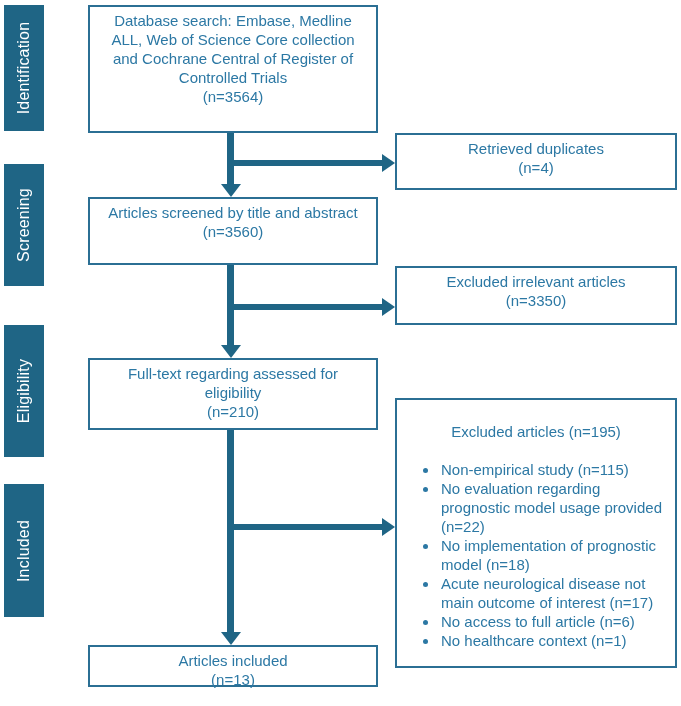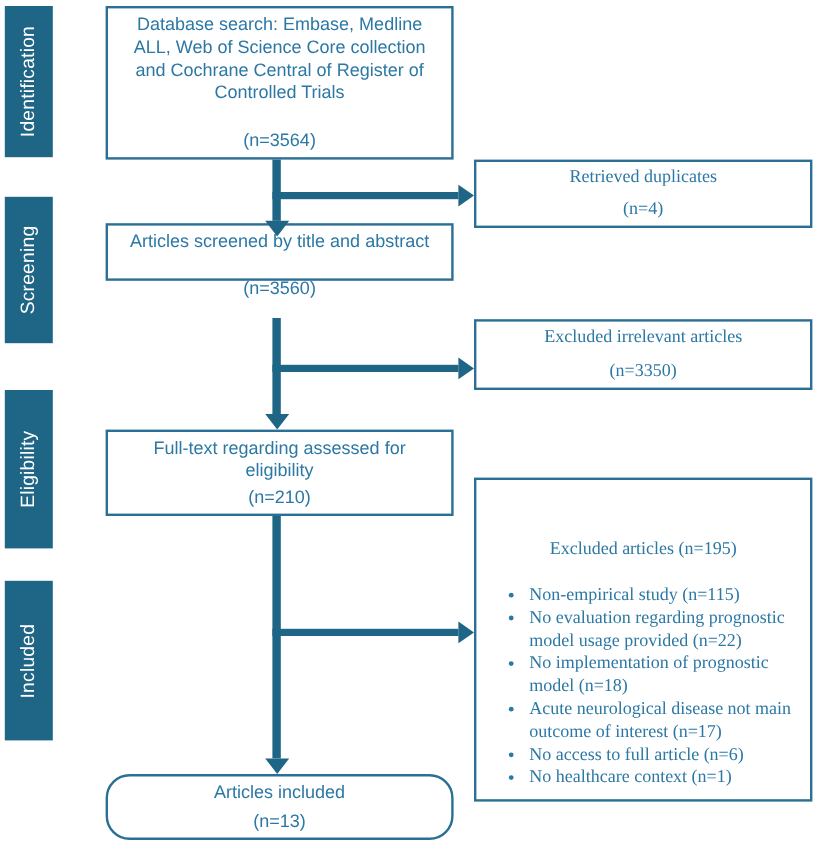--- a/index.html
+++ b/index.html
@@ -37,37 +37,37 @@
 
   
   .box {
     position: absolute;
     border: 2px solid #2B6F94;
     background: #ffffff;
     box-sizing: border-box;
     display: flex;
     flex-direction: column;
     align-items: center;
-    justify-content: space-between;
+    justify-content: flex-start;
     text-align: center;
     font-size: 15px;
     line-height: 19px;
     padding: 4px 10px;
   }
   .main-col  { left: 88px;  width: 290px; }
-  .right-col { left: 395px; width: 282px; font-family: Liberation Serif, serif; }
+  .right-col { left: 395px; width: 282px; }
   .b1 { top: 5px;   height: 128px; }
-  .b2 { top: 186px; height: 48px; gap: 20px;  }
+  .b2 { top: 197px; height: 68px;  }
   .b3 { top: 358px; height: 72px;  }
-  .b4 { top: 645px; height: 55px; border-radius: 20px;  }
+  .b4 { top: 645px; height: 42px;  }
   .r1 { top: 133px; height: 57px;  }
   .r2 { top: 266px; height: 59px;  }
   .r3 {
     top: 398px; height: 270px;
-    justify-content: flex-end;
+    justify-content: center;
     padding: 14px 8px 8px 8px;
   }
   .r3 .r3-title { text-align: center; width: 100%; }
   .r3 ul {
     margin: 19px 0 0 0;
     padding: 0 2px 0 34px;
     text-align: left;
     align-self: stretch;
   }
   .r3 li { margin: 0; padding-left: 2px; }

